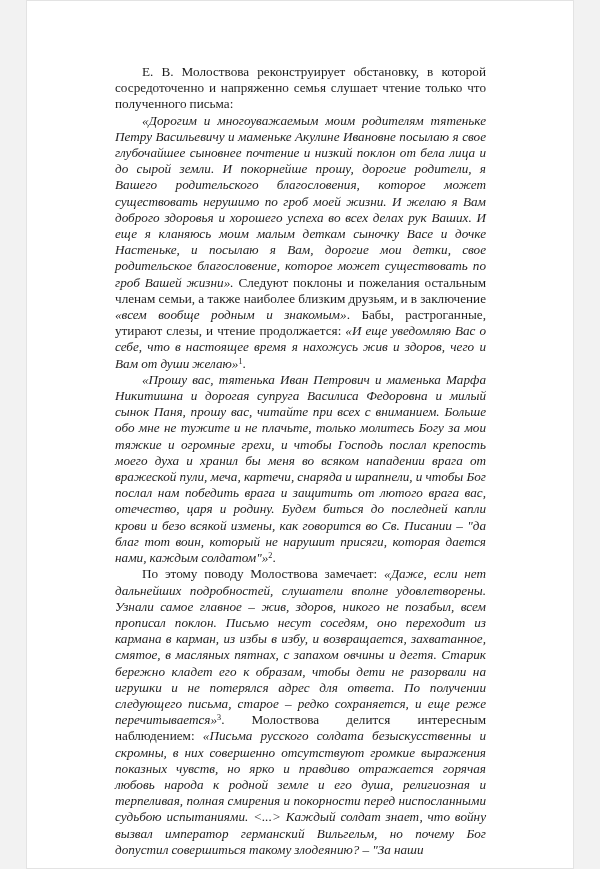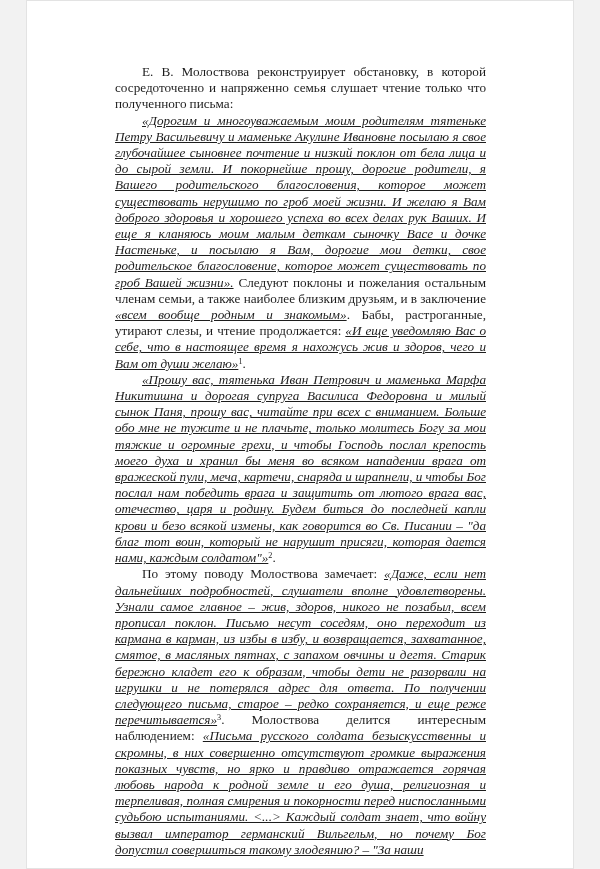--- a/index.html
+++ b/index.html
@@ -21,21 +21,21 @@
     overflow: hidden;
   }
   .body-text p {
     margin: 0;
     text-indent: 27px;
     text-align: justify;
     font-size: 13.2px;
     line-height: 16.2px;
     word-spacing: -0.2px;
   }
-  .i { font-style: italic; text-decoration: underline; }
+  .i { font-style: italic; }
   .fnref {
     font-size: 0.62em;
     line-height: 0;
     position: relative;
     top: -0.5em;
     vertical-align: baseline;
   }
   .footnotes {
     margin-top: 7px;
     font-size: 11px;

